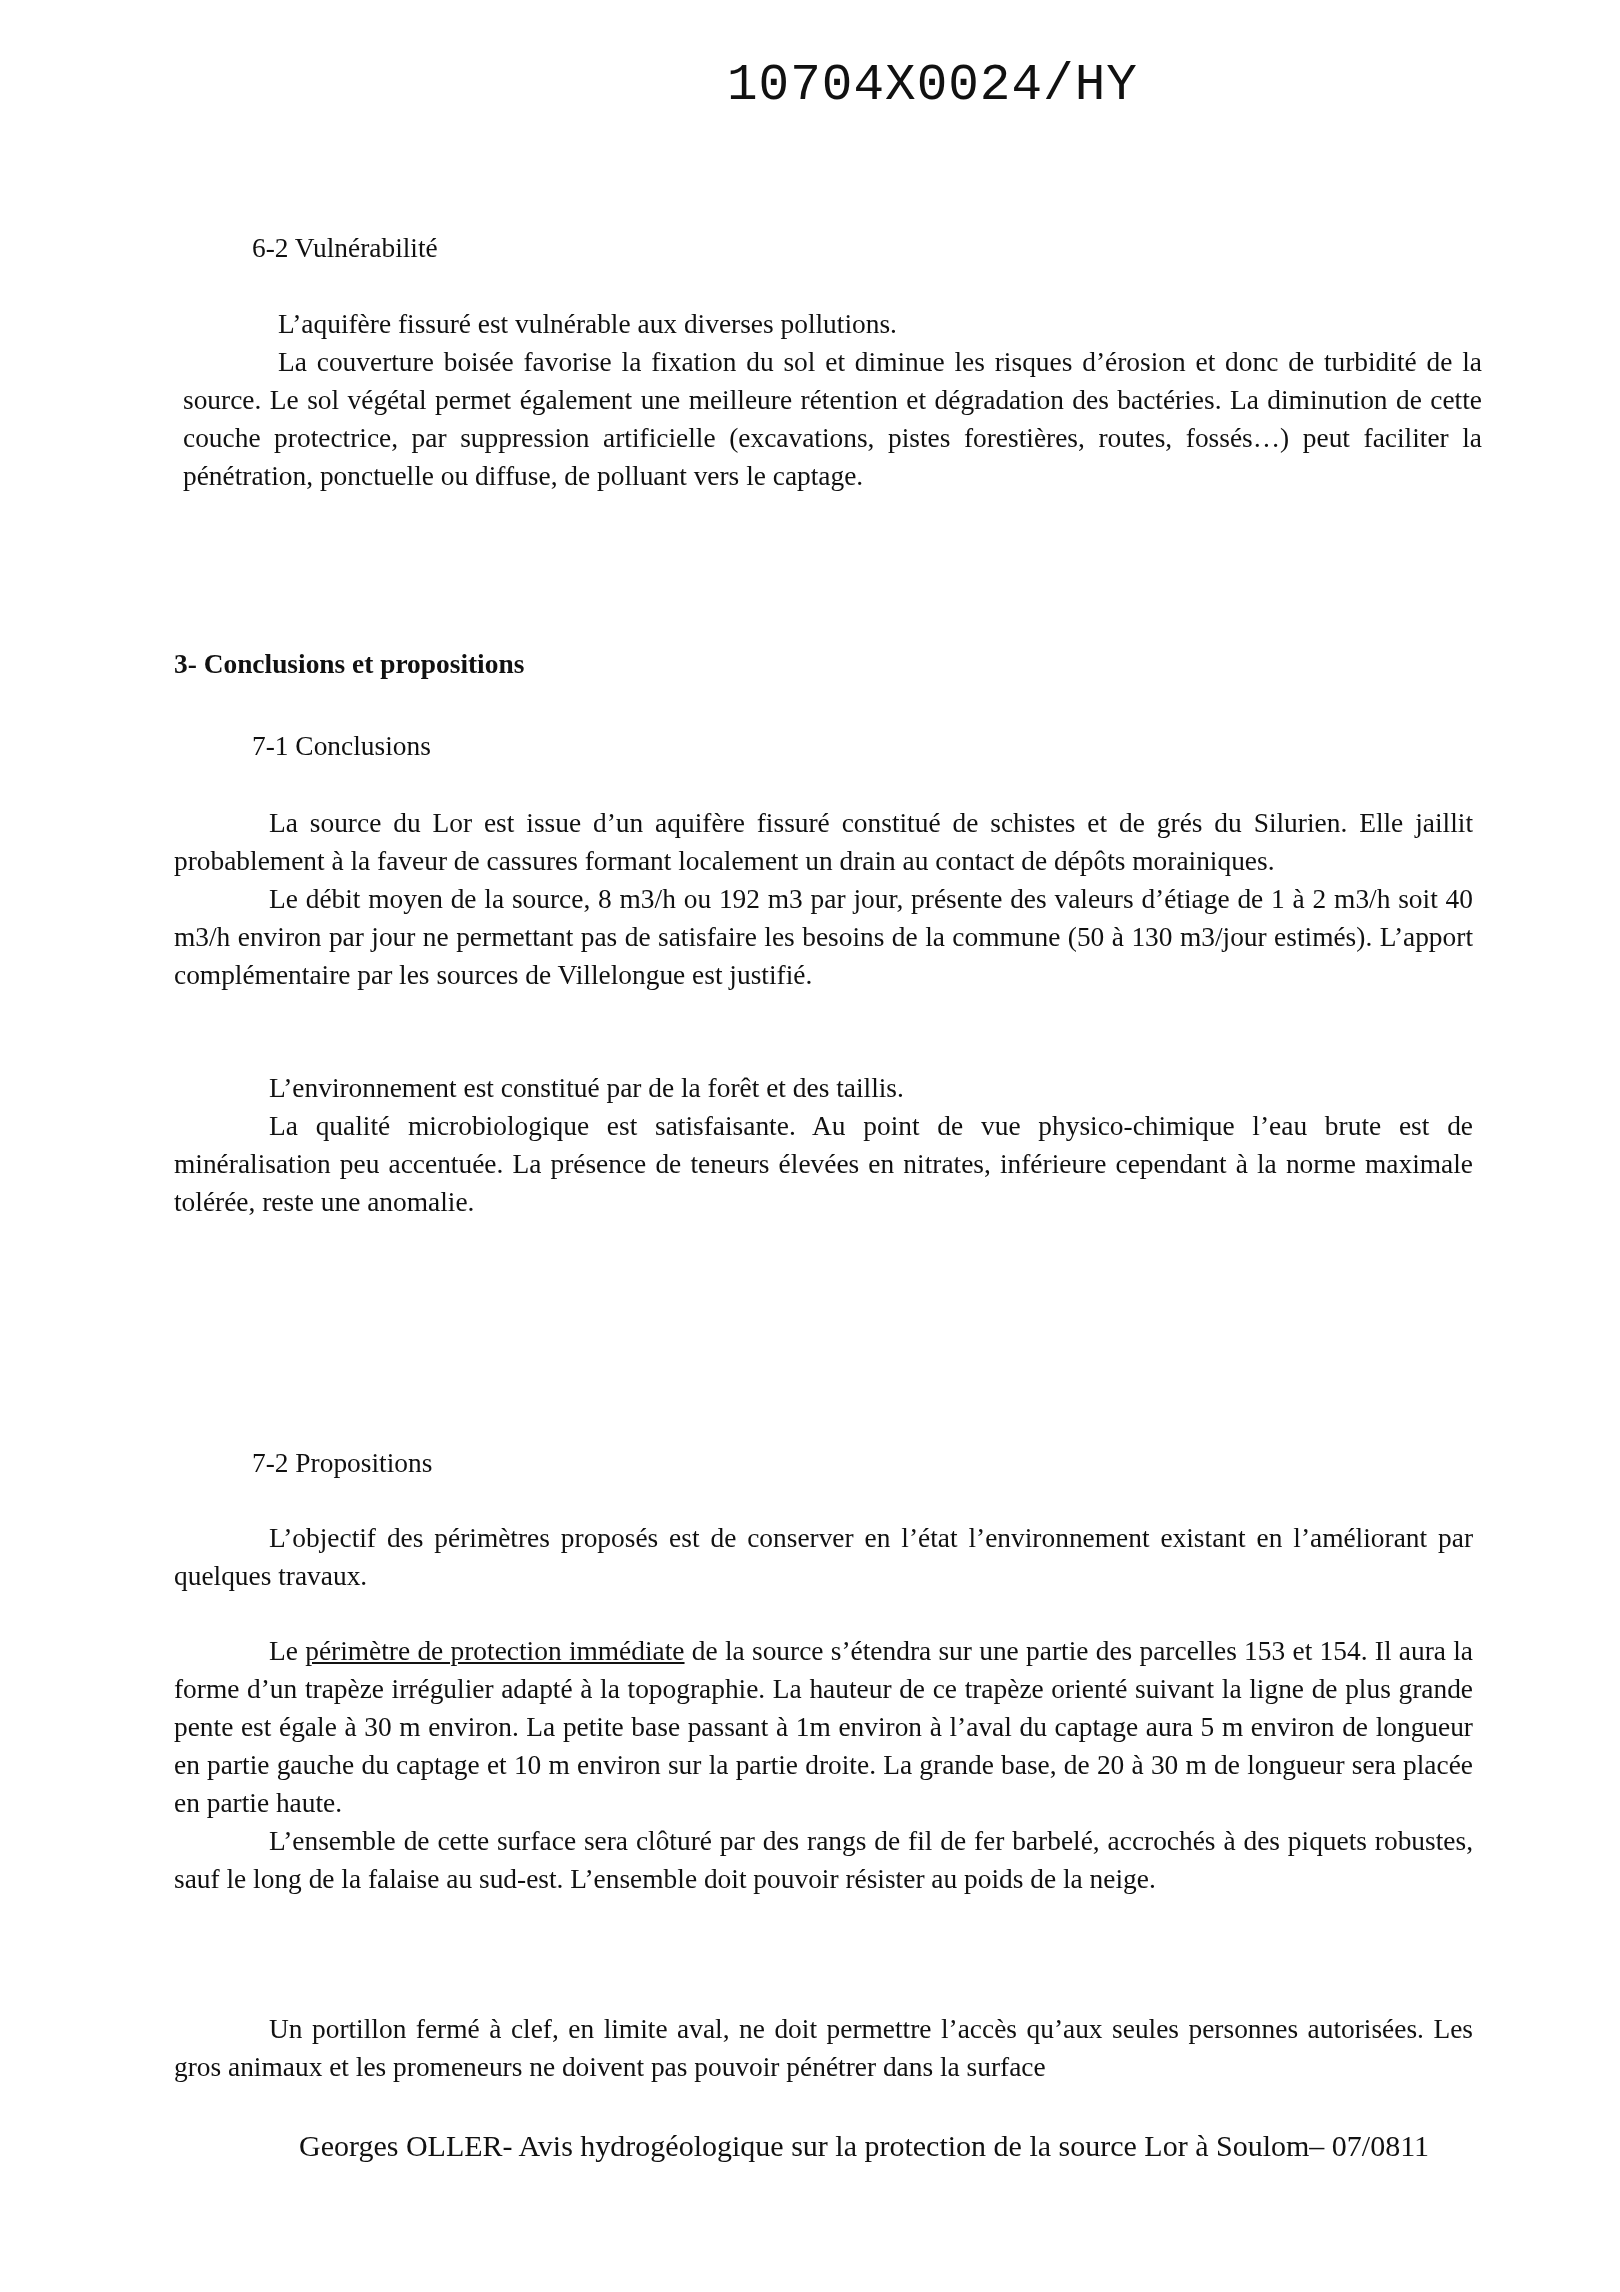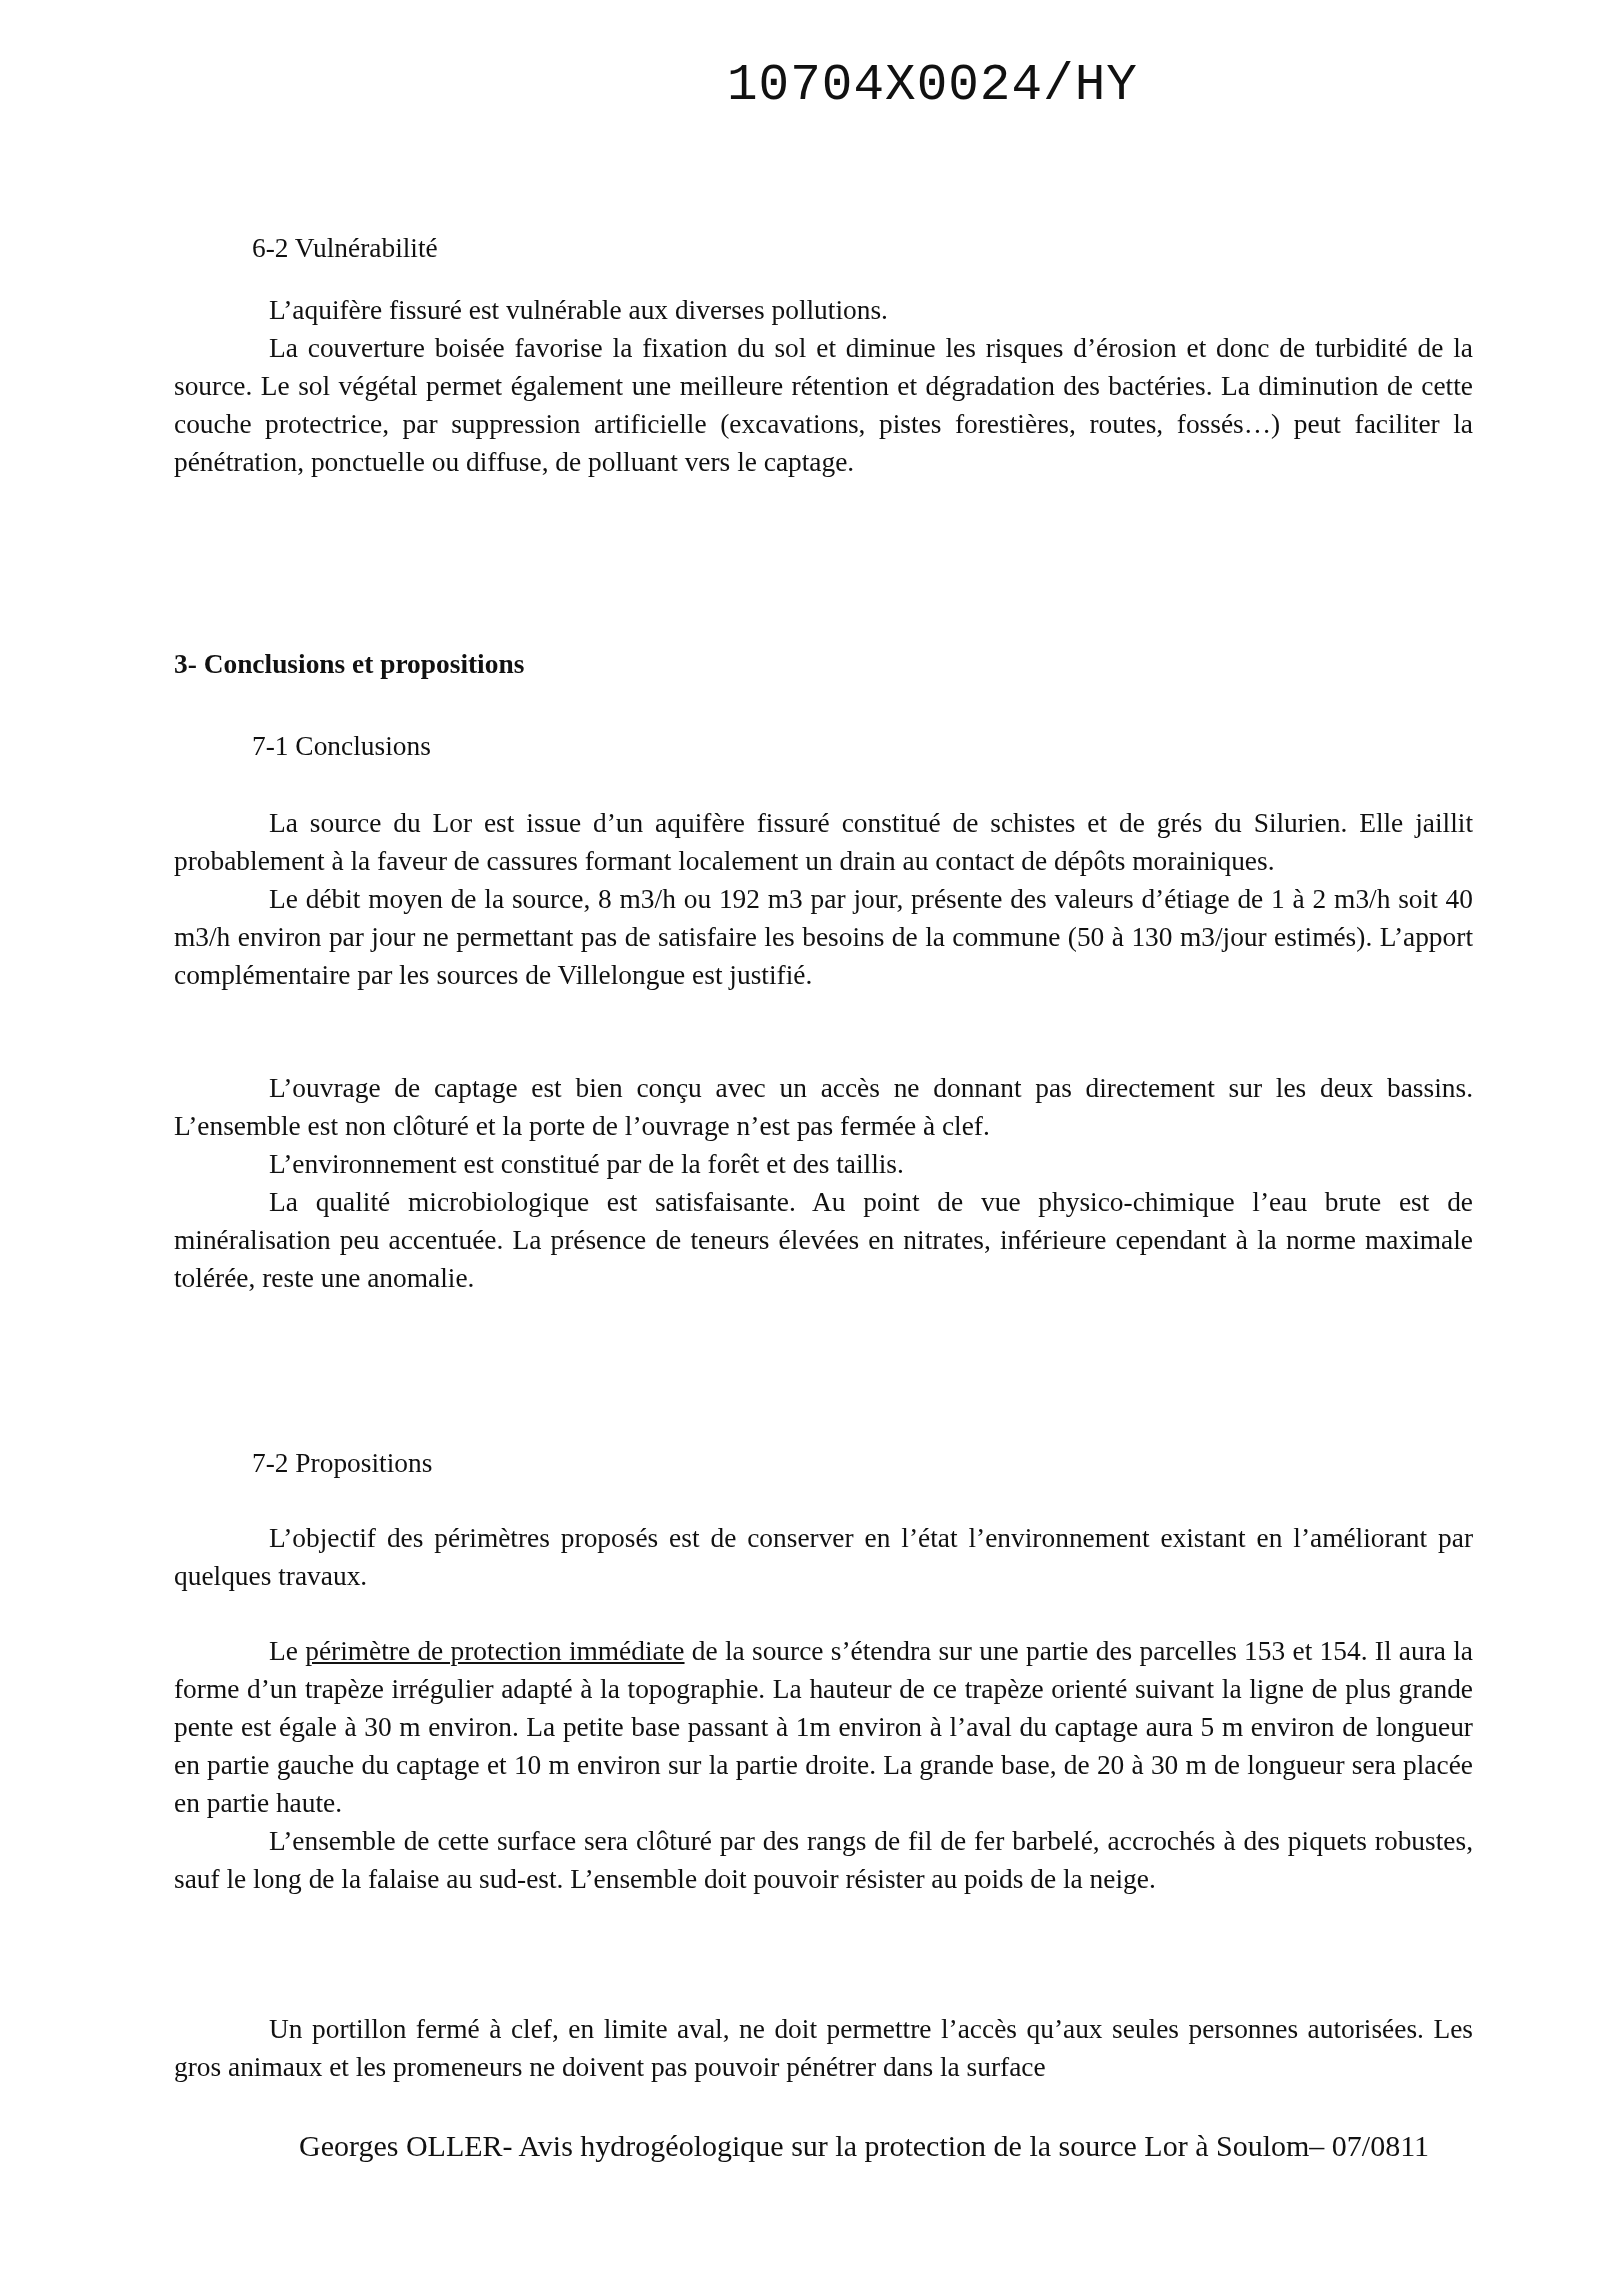--- a/index.html
+++ b/index.html
@@ -32,34 +32,33 @@
     font-family: "Liberation Serif", serif; font-size: 30px; color: #111;
     display: flex; justify-content: flex-start; white-space: nowrap;
   }
 </style>
 </head>
 <body>
 
 <div class="doc-id">10704X0024/HY</div>
 
 <div class="subhead" style="top:229px;">6-2 Vulnérabilité</div>
-<div class="block" style="top:291px;">
+<div class="block" style="top:305px;margin-left:9px;">
   <p class="indent">L’aquifère fissuré est  vulnérable aux diverses pollutions.</p>
   <p class="indent">La couverture boisée favorise la fixation du sol et diminue les risques d’érosion et donc de turbidité de la source. Le sol végétal permet également une meilleure rétention et  dégradation des bactéries. La diminution de cette couche protectrice, par suppression artificielle  (excavations, pistes forestières, routes, fossés…) peut faciliter la pénétration, ponctuelle ou diffuse, de polluant vers le captage.</p>
 </div>
 
 <div class="head" style="top:645px;">3- Conclusions et propositions</div>
 
 <div class="subhead" style="top:727px;">7-1 Conclusions</div>
 <div class="block" style="top:804px;">
   <p class="indent">La source du Lor est issue d’un aquifère fissuré constitué de schistes et de grés du Silurien. Elle  jaillit probablement à la faveur de cassures formant localement un drain au contact de dépôts morainiques.</p>
   <p class="indent">Le débit moyen de la source, 8 m3/h ou 192 m3 par jour, présente des valeurs d’étiage de 1 à 2 m3/h soit 40 m3/h environ par jour ne permettant pas de satisfaire les besoins de la commune (50 à 130 m3/jour estimés). L’apport complémentaire par les sources de Villelongue est justifié.</p>
 </div>
 <div class="block" style="top:1069px;">
-  <p class="indent">L’ouvrage de captage est  bien conçu avec un accès ne donnant pas directement sur les deux bassins. L’ensemble est non clôturé et la porte de l’ouvrage n’est pas fermée à clef.</p>
   <p class="indent">L’environnement est constitué par de la forêt et des taillis.</p>
   <p class="indent">La qualité microbiologique  est satisfaisante. Au point de vue physico-chimique l’eau brute est de minéralisation peu accentuée. La présence de teneurs élevées en nitrates, inférieure cependant à la norme maximale tolérée, reste une anomalie.</p>
 </div>
 
 <div class="subhead" style="top:1444px;">7-2 Propositions</div>
 <div class="block" style="top:1519px;">
   <p class="indent">L’objectif des périmètres proposés est de conserver en l’état l’environnement existant en l’améliorant par quelques travaux.</p>
 </div>
 <div class="block" style="top:1632px;">
   <p class="indent"><span>Le </span><span class="emph">périmètre de protection immédiate</span><span>  de la  source s’étendra sur une partie des  parcelles 153  et 154. Il aura la forme d’un trapèze irrégulier adapté à la topographie. La hauteur de ce trapèze orienté suivant la ligne de plus grande pente est égale à 30 m environ. La petite base passant à 1m environ à l’aval du captage aura 5 m environ de longueur en partie gauche du captage et 10 m environ sur la partie droite. La grande base, de 20 à 30 m de longueur sera placée en partie haute.</span></p>

